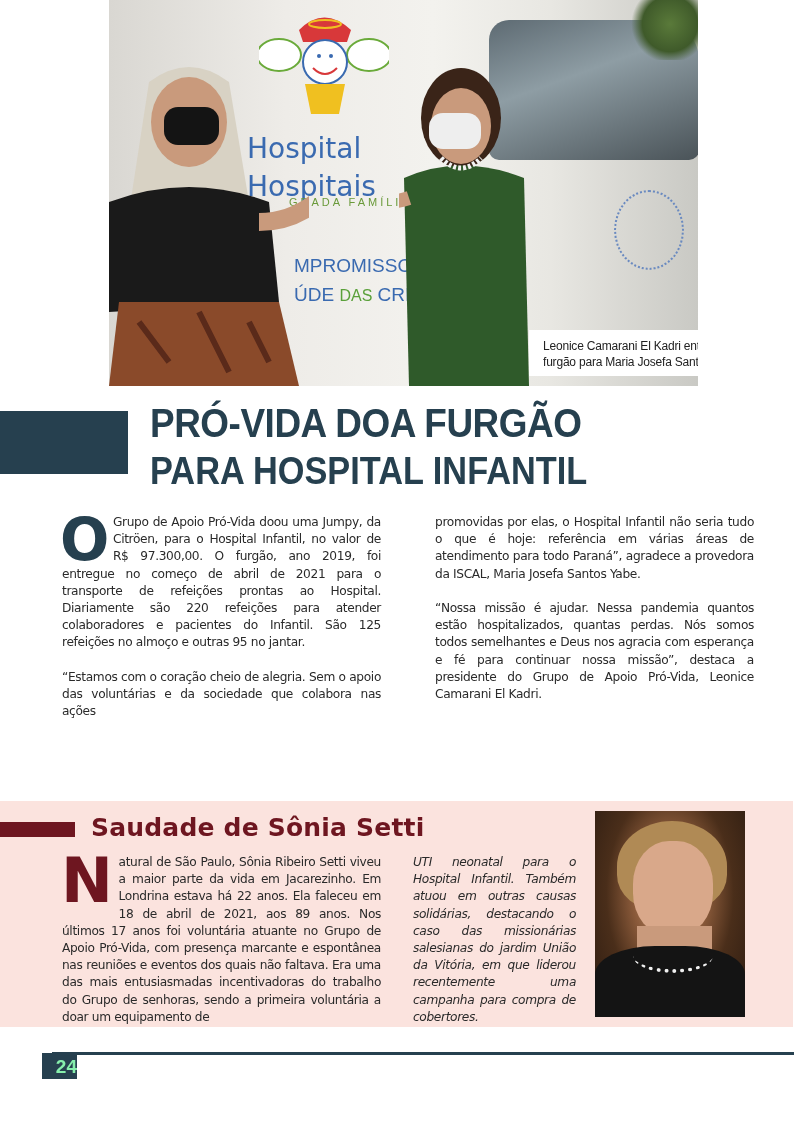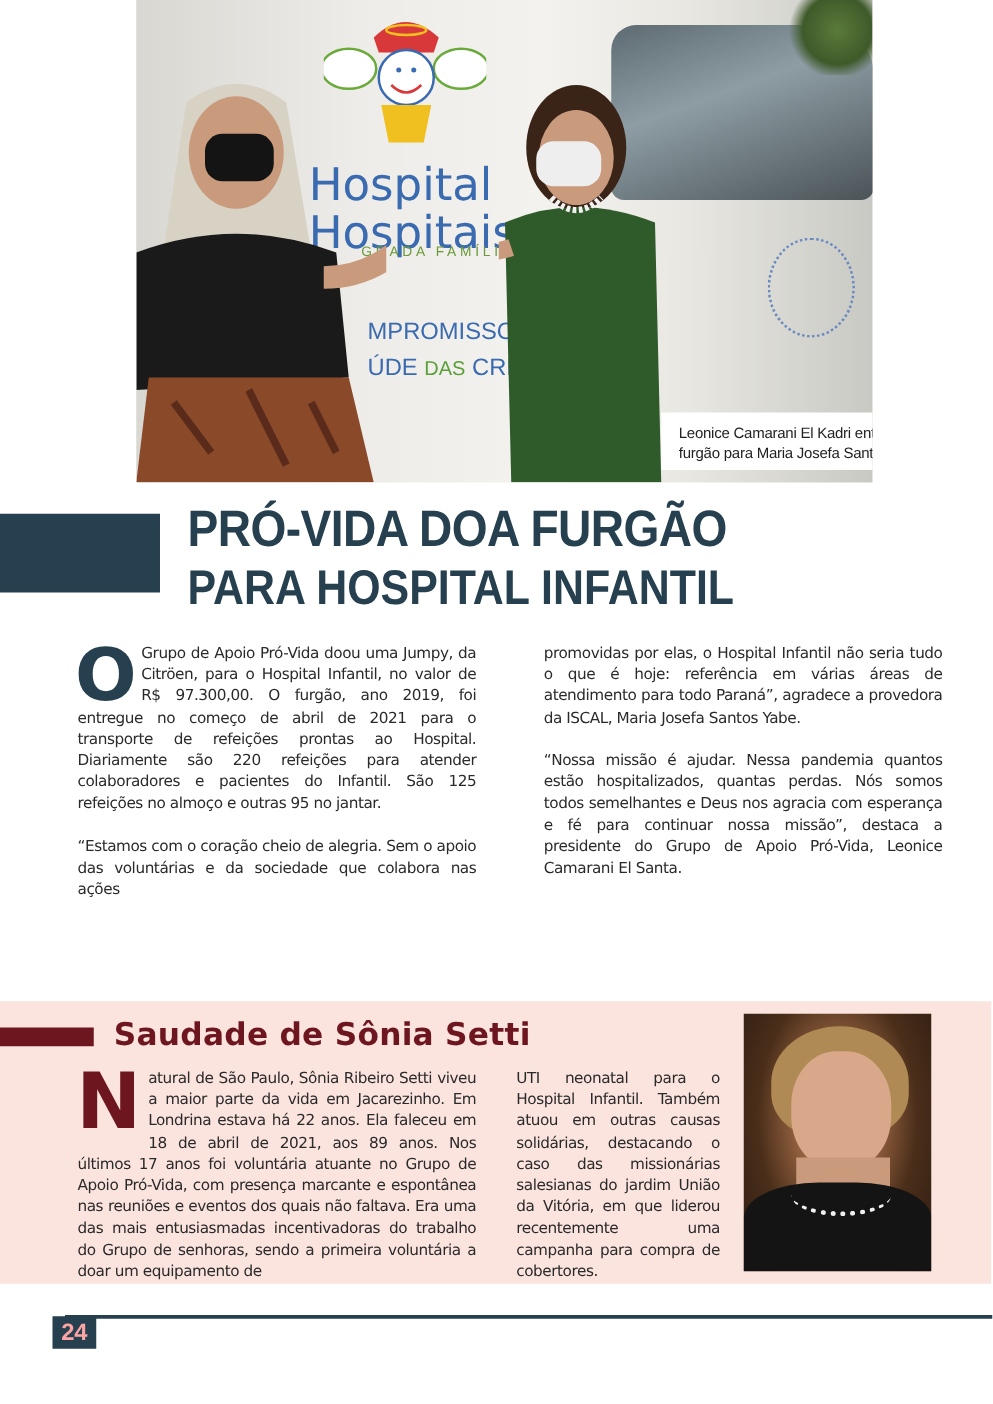--- a/index.html
+++ b/index.html
@@ -3,21 +3,21 @@
 <meta charset="utf-8">
 <style>
   html, body { margin: 0; padding: 0; }
   body { width: 794px; height: 1123px; position: relative; background: #ffffff; overflow: hidden; font-family: "Liberation Sans", sans-serif; color: #2b2b2b; }
 
   
   .hero { position: absolute; left: 109px; top: 0; width: 589px; height: 386px; overflow: hidden; background: linear-gradient(90deg, #d9d7d2 0%, #eeece8 30%, #f3f2ee 55%, #e8e7e2 75%, #c9c9c4 100%); }
   .van-window { position: absolute; left: 380px; top: 20px; width: 210px; height: 140px; border-radius: 20px 40px 10px 10px; background: linear-gradient(160deg, #5d6a72 0%, #8e9da4 40%, #4a5358 100%); }
   .tree { position: absolute; right: 0; top: 0; width: 70px; height: 60px; background: radial-gradient(circle at 60% 40%, #5a7a3a 0%, #3f5a2a 50%, rgba(0,0,0,0) 70%); }
   .angel { position: absolute; left: 150px; top: 10px; width: 130px; height: 110px; }
-  .hosp-logo-text { position: absolute; left: 138px; top: 130px; font-family: "DejaVu Sans", sans-serif; font-size: 36px; color: #3a6ab0; line-height: 38px; }
+  .hosp-logo-text { position: absolute; left: 138px; top: 130px; font-family: "DejaVu Sans", sans-serif; font-size: 28px; color: #3a6ab0; line-height: 38px; }
   .hosp-logo-text .l2 { color: #3a6ab0; }
   .hosp-sub { position: absolute; left: 180px; top: 196px; font-size: 11px; color: #6a9a3a; letter-spacing: 3px; }
   .compromisso { position: absolute; left: 185px; top: 252px; font-family: "Liberation Sans Narrow", "Liberation Sans", sans-serif; font-size: 19px; line-height: 28px; color: #3a6ab0; }
   .compromisso .g { color: #5aa03a; font-size: 16px; }
   .woman-left { position: absolute; left: 0; top: 62px; width: 200px; height: 324px; }
   .woman-right { position: absolute; left: 290px; top: 58px; width: 135px; height: 328px; }
   .pro-logo { position: absolute; left: 505px; top: 190px; width: 66px; height: 76px; border-radius: 50%; border: 2px dotted #6a8ac0; }
   .caption-box { position: absolute; left: 420px; top: 330px; width: 278px; height: 46px; background: #ffffff; }
   .caption-box p { margin: 0; padding: 8px 0 0 14px; font-family: "Liberation Sans", sans-serif; font-size: 12px; line-height: 16px; color: #222; letter-spacing: -0.2px; }
 
@@ -32,31 +32,31 @@
   .col-left { left: 62px; top: 514px; width: 319px; }
   .col-right { left: 413px; top: 514px; width: 319px; margin-left: 22px; }
   .dropcap-o { float: left; font-family: "DejaVu Sans", sans-serif; font-weight: bold; font-size: 58px; line-height: 48px; color: #26404f; margin: 2px 4px 0 -2px; }
 
   
   .pink { position: absolute; left: 0; top: 801px; width: 793px; height: 226px; background: #fbe3de; }
   .pink-bar { position: absolute; left: 0; top: 822px; width: 75px; height: 15px; background: #6e1620; }
   .pink-title { position: absolute; left: 91px; top: 812px; font-family: "DejaVu Sans", sans-serif; font-weight: bold; font-size: 25px; line-height: 32px; color: #6e1620; letter-spacing: 0.2px; }
   .dropcap-n { float: left; font-family: "DejaVu Sans", sans-serif; font-weight: bold; font-size: 62px; line-height: 50px; color: #6e1620; margin: 2px 6px 0 -1px; }
   .s-left { left: 62px; top: 854px; width: 319px; color: #2a2a2a; }
-  .s-right { left: 413px; top: 854px; width: 163px; }
+  .s-right { left: 413px; top: 854px; width: 163px; font-style: italic; }
   .portrait { position: absolute; left: 595px; top: 811px; width: 150px; height: 206px; background: radial-gradient(ellipse at 50% 40%, #c89a78 0%, #8a5a3a 35%, #4a2e1a 60%, #2a1a10 100%); overflow: hidden; }
   .portrait .hair { position: absolute; left: 22px; top: 10px; width: 110px; height: 90px; border-radius: 50% 50% 40% 40%; background: #b08a55; }
   .portrait .face { position: absolute; left: 38px; top: 30px; width: 80px; height: 95px; border-radius: 45%; background: #d9a88a; }
   .portrait .dress { position: absolute; left: 0; top: 135px; width: 150px; height: 71px; background: #141414; border-radius: 40% 40% 0 0; }
   .portrait .neck { position: absolute; left: 42px; top: 115px; width: 75px; height: 45px; border-radius: 0 0 50% 50%; background: #c99a7c; }
   .portrait .pearls { position: absolute; left: 38px; top: 128px; width: 80px; height: 30px; border-bottom: 4px dotted #f0f0f0; border-radius: 0 0 50% 50%; }
 
   
   .footer-line { position: absolute; left: 52px; top: 1052px; width: 742px; height: 3px; background: #26404f; }
-  .page-num { position: absolute; left: 42px; top: 1053px; width: 35px; height: 26px; background: #26404f; color: #fca5a5; font-family: "Liberation Sans", sans-serif; font-weight: bold; font-size: 19px; line-height: 28px; text-align: center; }
+  .page-num { position: absolute; left: 42px; top: 1053px; width: 35px; height: 26px; background: #26404f; color: #86efac; font-family: "Liberation Sans", sans-serif; font-weight: bold; font-size: 19px; line-height: 28px; text-align: right; }
 </style>
 </head>
 <body>
 
 <div class="hero">
   <div class="van-window"></div>
   <div class="tree"></div>
   <svg class="angel" viewBox="0 0 130 110">
     <ellipse cx="20" cy="45" rx="22" ry="16" fill="#ffffff" stroke="#6aaa3a" stroke-width="2"></ellipse>
     <ellipse cx="110" cy="45" rx="22" ry="16" fill="#ffffff" stroke="#6aaa3a" stroke-width="2"></ellipse>
@@ -103,21 +103,21 @@
 <div class="title-block"></div>
 <h1 class="title-l1" style="margin:0;">PRÓ-VIDA DOA FURGÃO</h1>
 <h2 class="title-l2" style="margin:0;">PARA HOSPITAL INFANTIL</h2>
 
 <div class="col col-left">
   <p><span class="dropcap-o">O</span><span>Grupo de Apoio Pró-Vida doou uma Jumpy, da Citröen, para o Hospital Infantil, no valor de R$ 97.300,00. O furgão, ano 2019, foi entregue no começo de abril de 2021 para o transporte de refeições prontas ao Hospital. Diariamente são 220 refeições para atender colaboradores e pacientes do Infantil. São 125 refeições no almoço e outras 95 no jantar.</span></p>
   <p>“Estamos com o coração cheio de alegria. Sem o apoio das voluntárias e da sociedade que colabora nas ações</p>
 </div>
 <div class="col col-right">
   <p>promovidas por elas, o Hospital Infantil não seria tudo o que é hoje: referência em várias áreas de atendimento para todo Paraná”, agradece a provedora da ISCAL, Maria Josefa Santos Yabe.</p>
-  <p>“Nossa missão é ajudar. Nessa pandemia quantos estão hospitalizados, quantas perdas. Nós somos todos semelhantes e Deus nos agracia com esperança e fé para continuar nossa missão”, destaca a presidente do Grupo de Apoio Pró-Vida, Leonice Camarani El Santa.</p>
+  <p>“Nossa missão é ajudar. Nessa pandemia quantos estão hospitalizados, quantas perdas. Nós somos todos semelhantes e Deus nos agracia com esperança e fé para continuar nossa missão”, destaca a presidente do Grupo de Apoio Pró-Vida, Leonice Camarani El Kadri.</p>
 </div>
 
 <div class="pink"></div>
 <div class="pink-bar"></div>
 <h3 class="pink-title" style="margin:0;">Saudade de Sônia Setti</h3>
 <div class="col s-left">
   <p style="margin:0;"><span class="dropcap-n">N</span><span>atural de São Paulo, Sônia Ribeiro Setti viveu a maior parte da vida em Jacarezinho. Em Londrina estava há 22 anos. Ela faleceu em 18 de abril de 2021, aos 89 anos. Nos últimos 17 anos foi voluntária atuante no Grupo de Apoio Pró-Vida, com presença marcante e espontânea nas reuniões e eventos dos quais não faltava. Era uma das mais entusiasmadas incentivadoras do trabalho do Grupo de senhoras, sendo a primeira voluntária a doar um equipamento de</span></p>
 </div>
 <div class="col s-right">
   <p style="margin:0;">UTI neonatal para o Hospital Infantil. Também atuou em outras causas solidárias, destacando o caso das missionárias salesianas do jardim União da Vitória, em que liderou recentemente uma campanha para compra de cobertores.</p>

